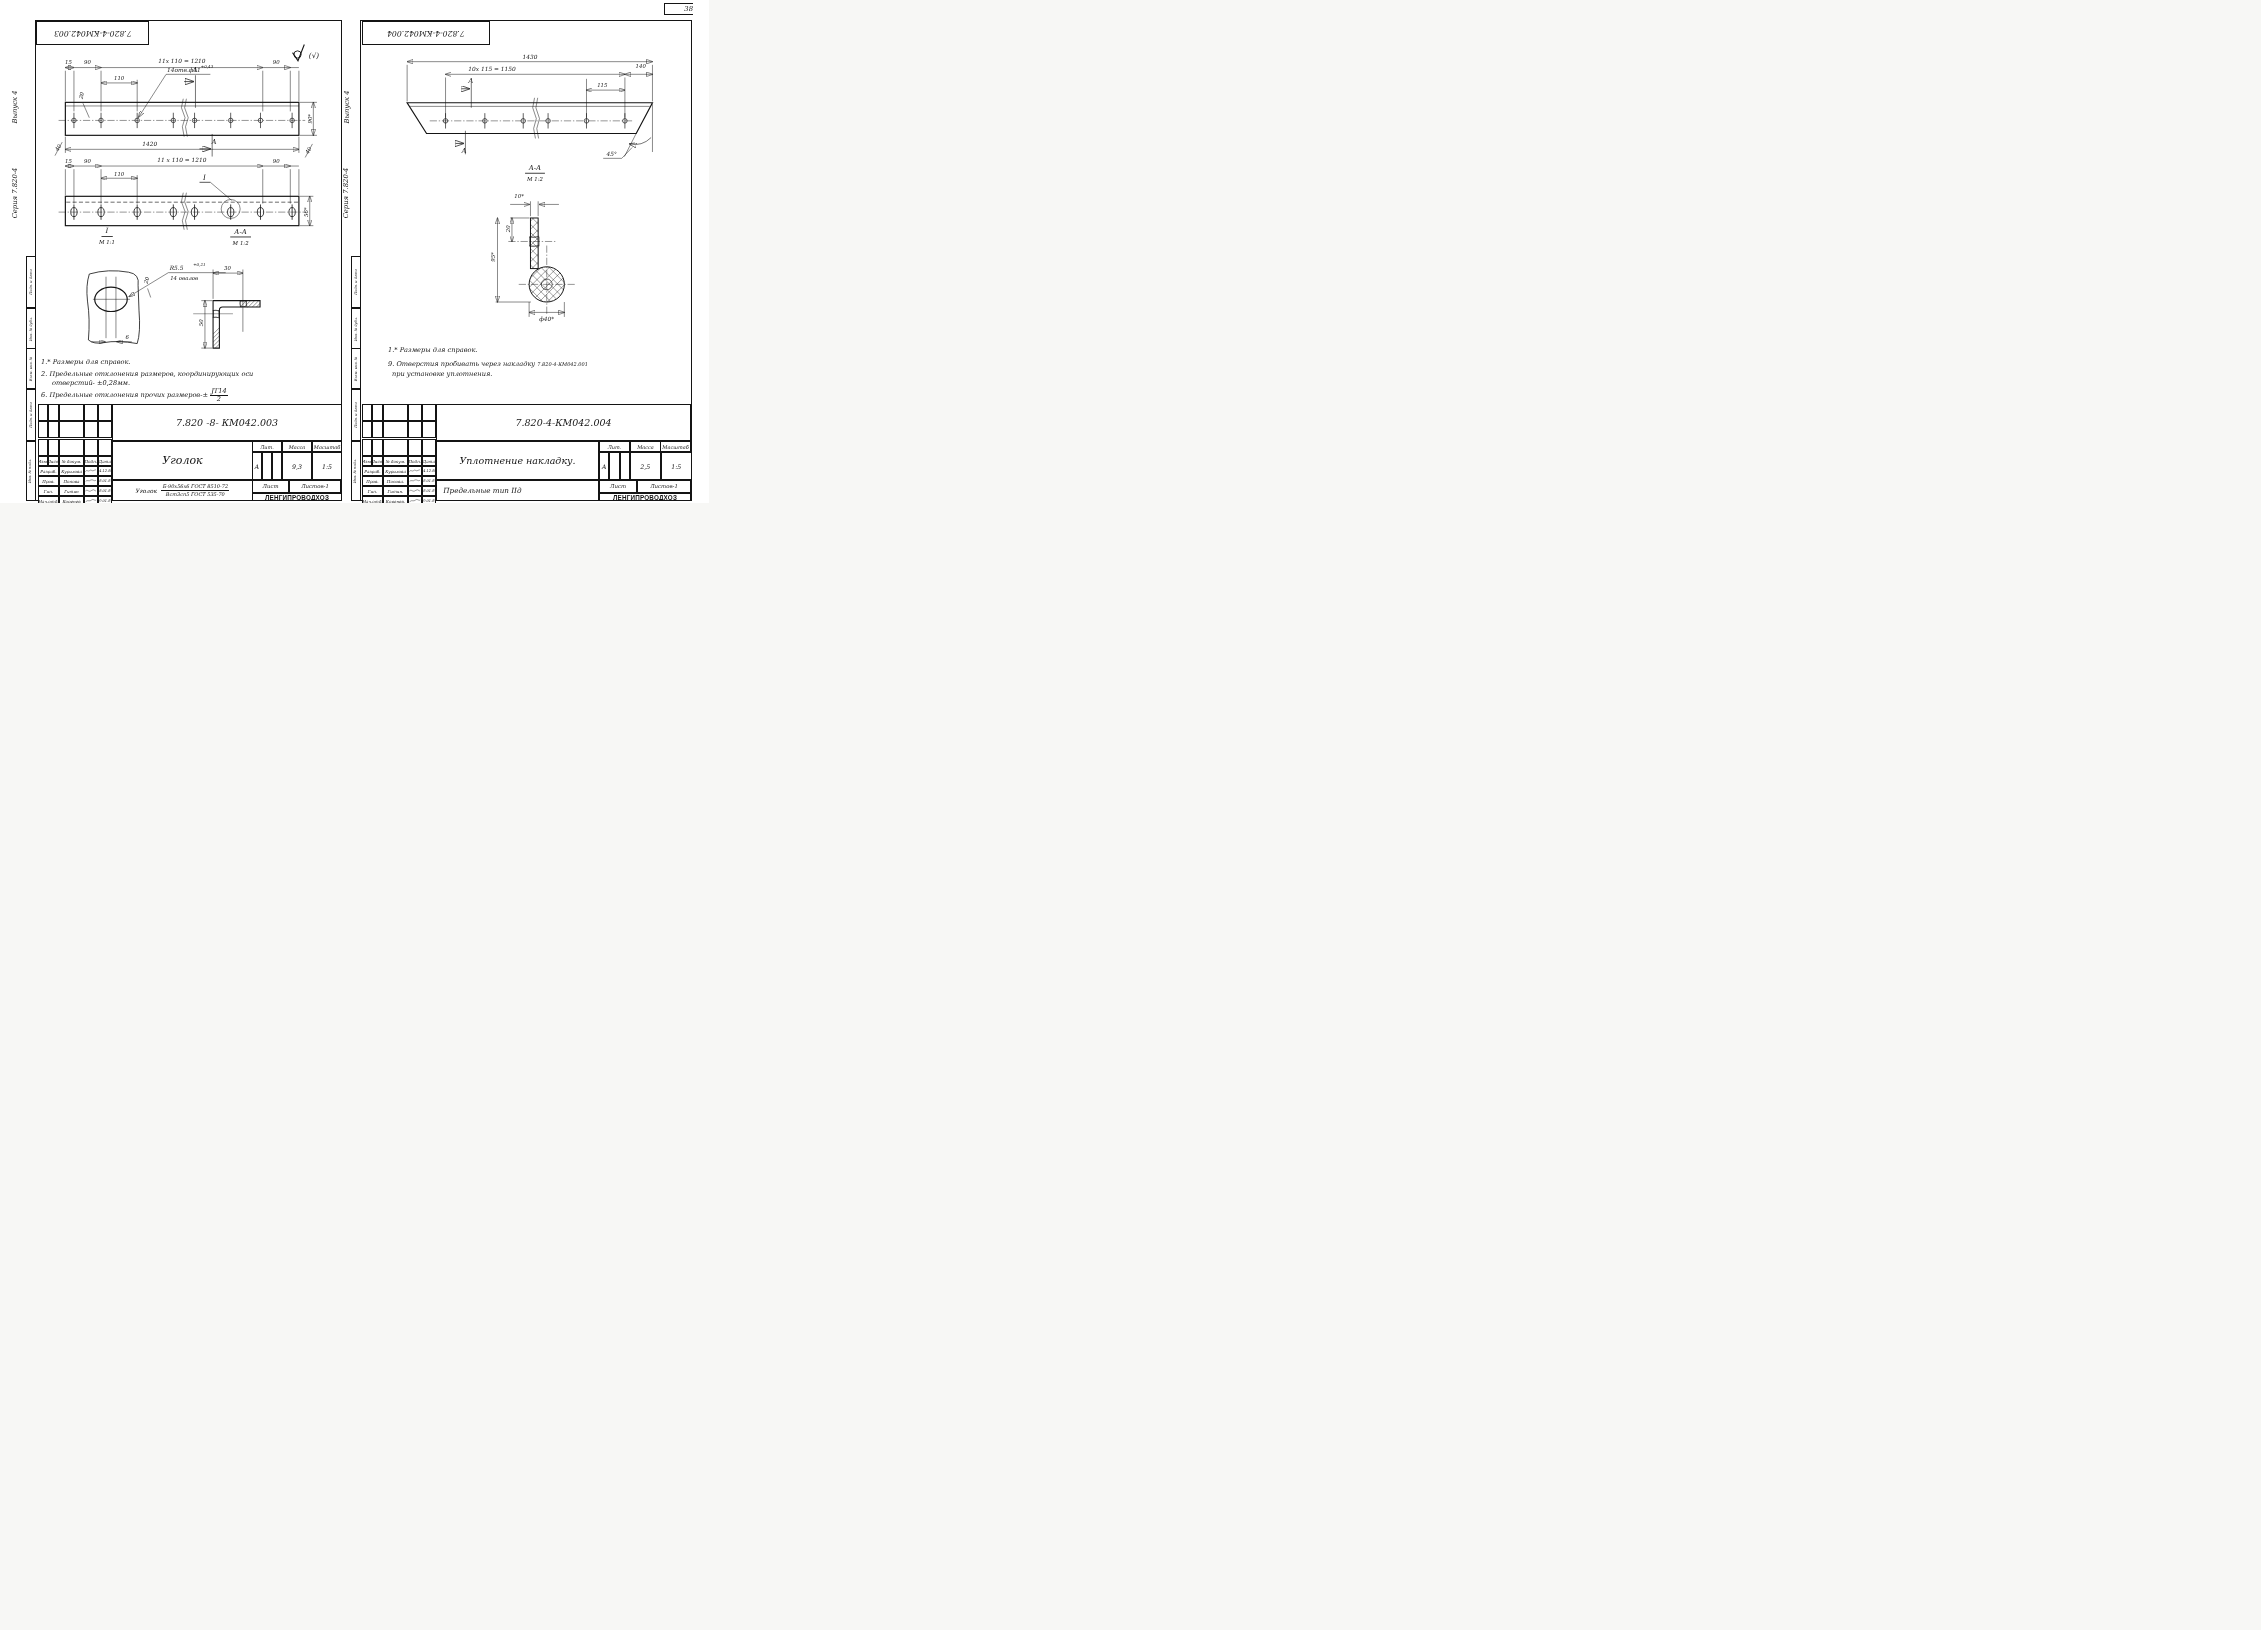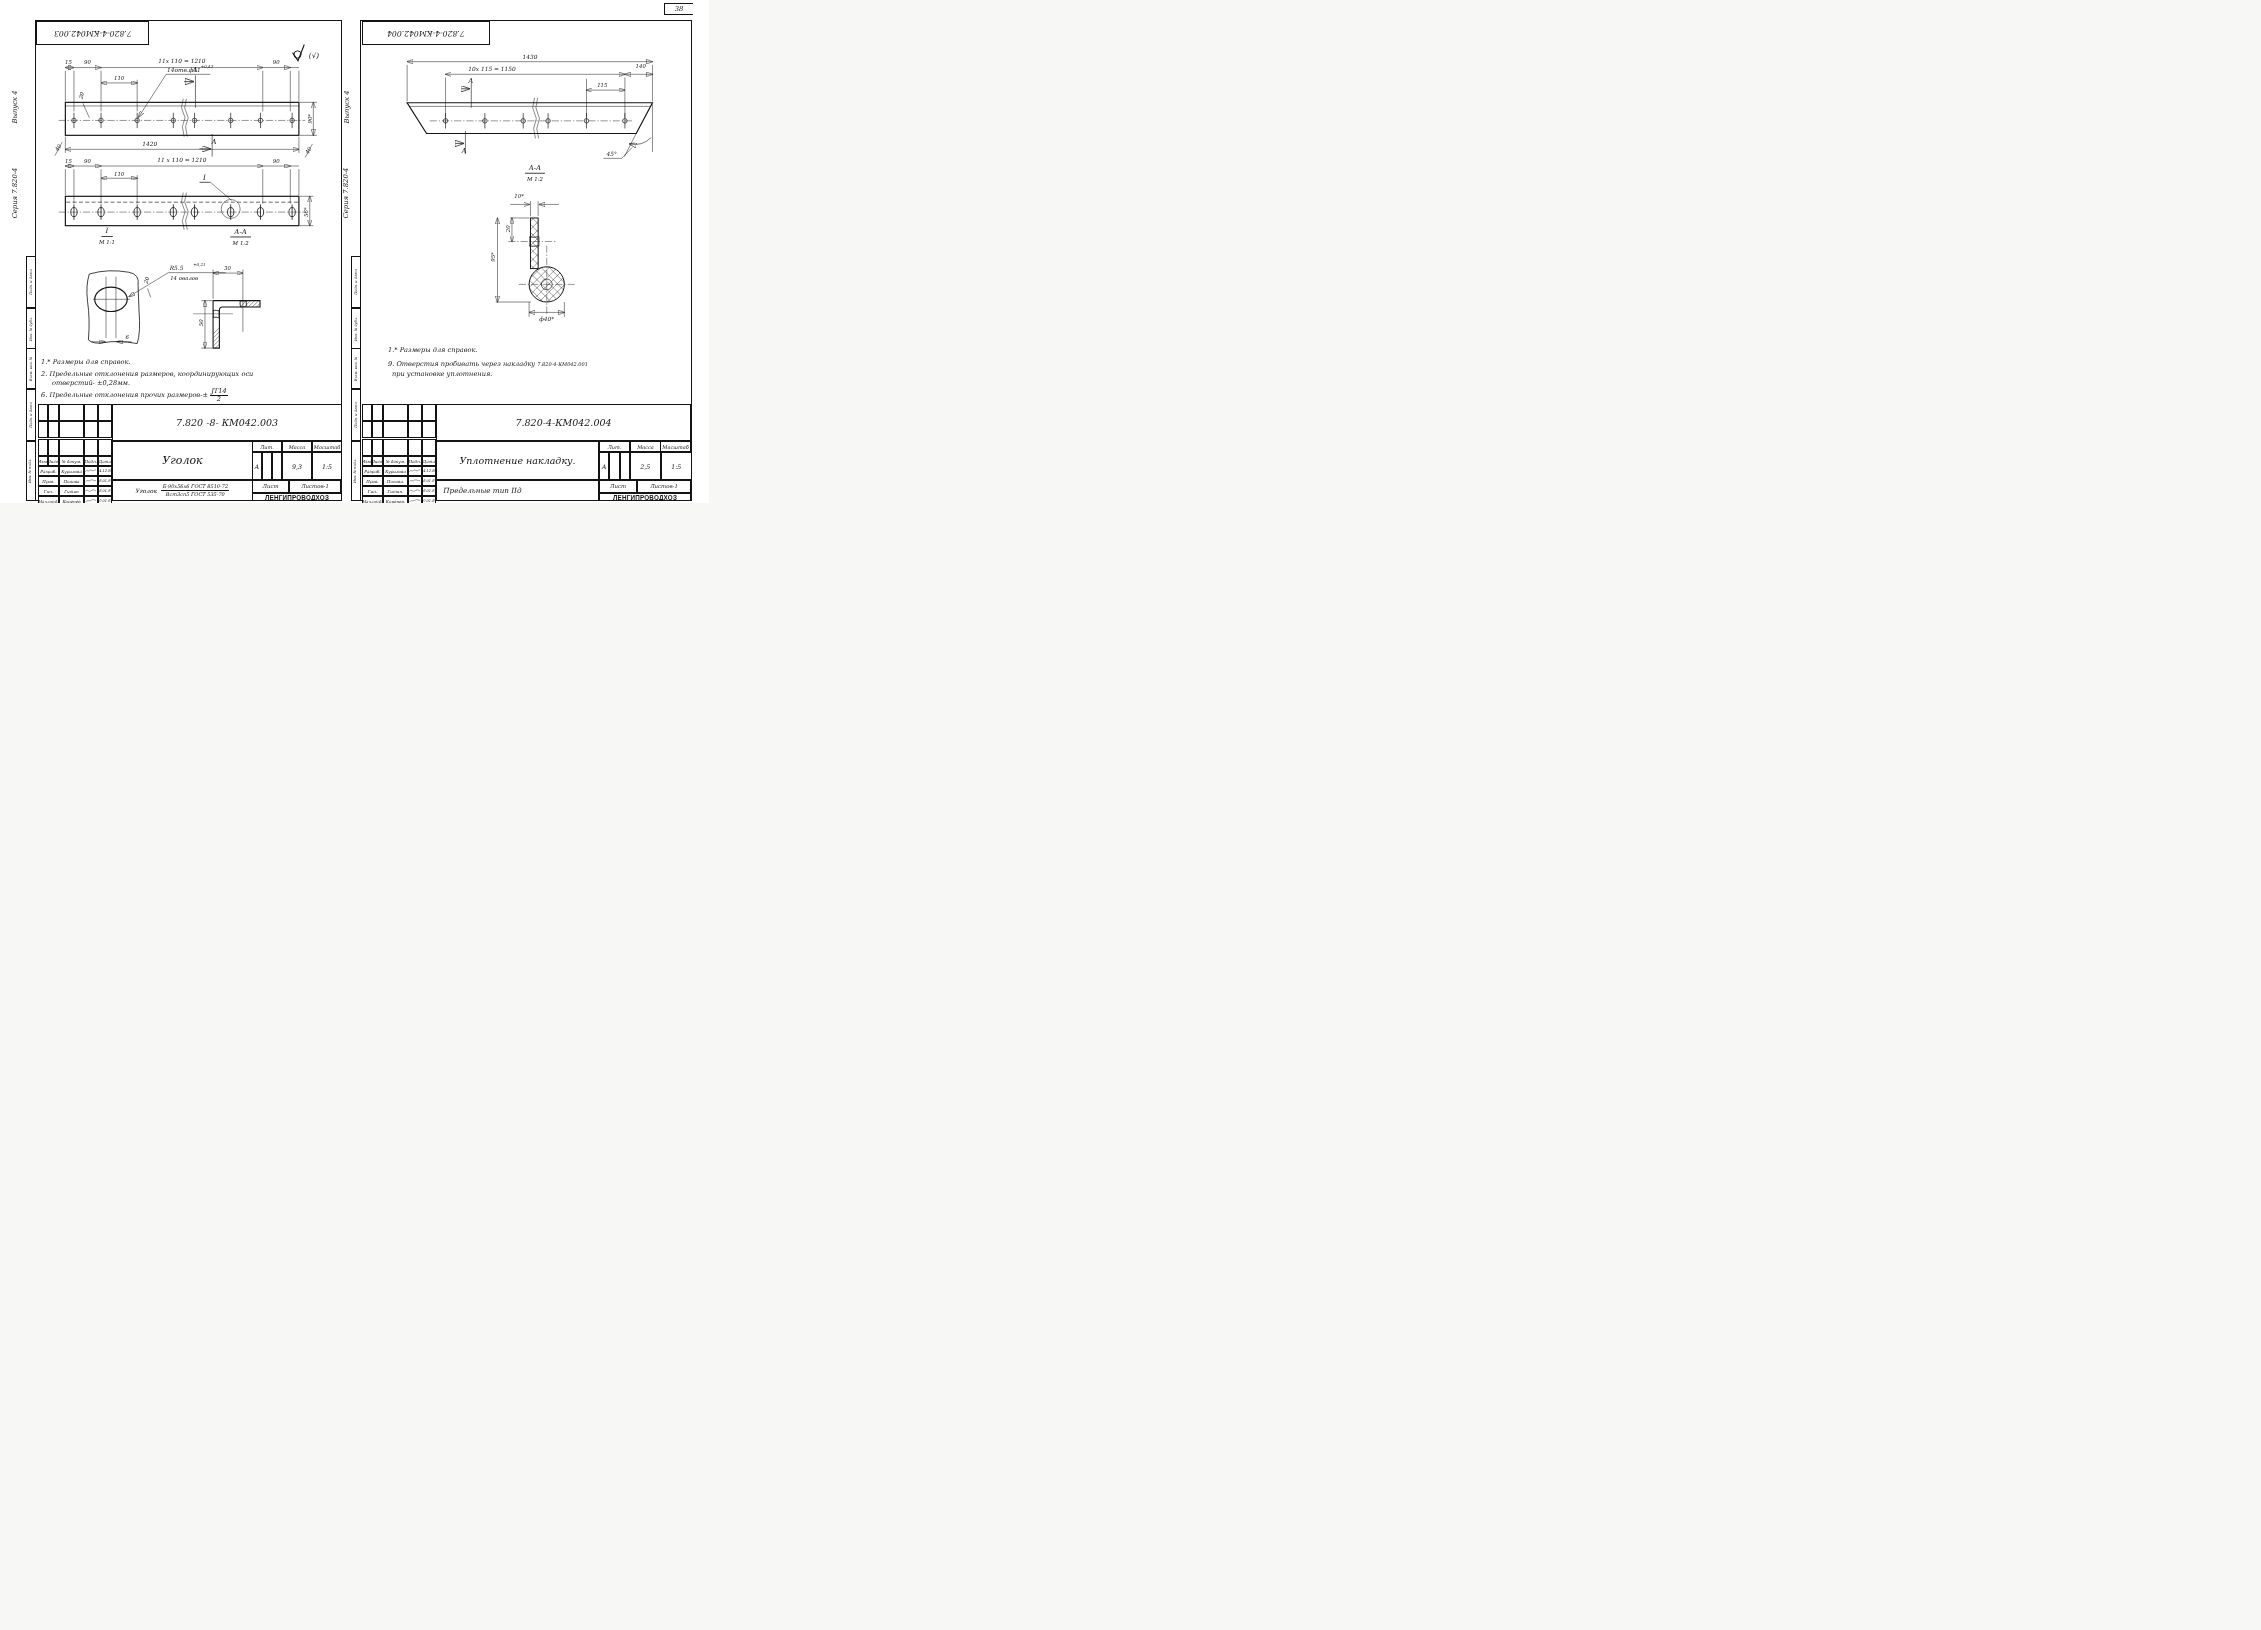--- a/index.html
+++ b/index.html
@@ -36,21 +36,21 @@
   .hid{stroke-dasharray:9 5;stroke-width:1.4;}
   .pagebox{position:absolute;border-top:1.1px solid #141414;border-bottom:1.1px solid #141414;
            border-left:0.9px solid #141414;display:flex;align-items:center;justify-content:center;
            font-style:italic;font-size:6.8px;}
 </style>
 </head>
 <body>
 
 <div id="canvas">
 
-  <div class="pagebox" style="left:664px;top:3px;width:28px;height:9.5px;">
+  <div class="pagebox" style="left:664px;top:3px;width:28px;height:9.5px;justify-content:flex-end;">
     <span>38</span>
   </div>
 
   <div class="vlabel" style="left:8.1px;top:77px;width:13.6px;height:59px;">
     <span>Выпуск 4</span>
     </div>
   <div class="vlabel" style="left:8.1px;top:154px;width:13.6px;height:77px;">
     <span>Серия 7.820-4</span>
     </div>
 

